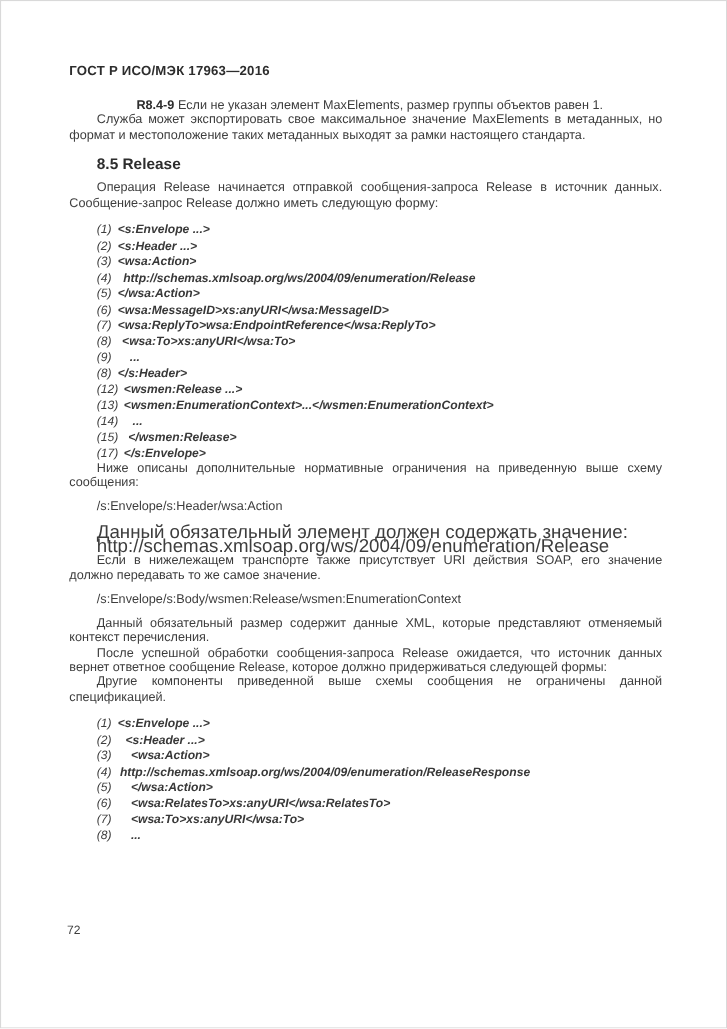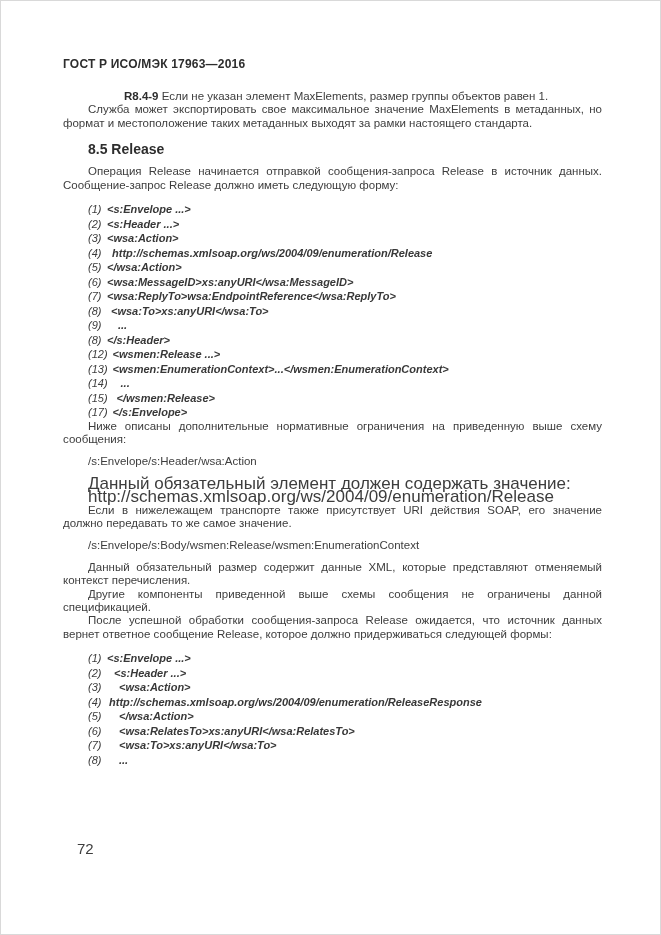--- a/index.html
+++ b/index.html
@@ -65,23 +65,23 @@
     text-align: right;
   }
   .path-line {
     margin: 9px 0 8px 25px;
     font-size: 11.5px;
     line-height: 13.4px;
   }
   .mt9  { margin-top: 9px; }
   .page-number {
     position: absolute;
-    left: 76px;
+    left: 60px;
     top: 839px;
-    font-size: 15px;
+    font-size: 11px;
     color: #3d3d3d;
   }
 </style>
 </head>
 <body>
 
 <div class="page">
 
   <div class="doc-header">ГОСТ Р ИСО/МЭК 17963—2016</div>
 
@@ -163,22 +163,22 @@
 
   <div class="path-line">/s:Envelope/s:Header/wsa:Action</div>
 
   <p class="line">Данный обязательный элемент должен содержать значение:</p>
   <p class="line">http://schemas.xmlsoap.org/ws/2004/09/enumeration/Release</p>
   <p class="para">Если в нижележащем транспорте также присутствует URI действия SOAP, его значение должно передавать то же самое значение.</p>
 
   <div class="path-line">/s:Envelope/s:Body/wsmen:Release/wsmen:EnumerationContext</div>
 
   <p class="para">Данный обязательный размер содержит данные XML, которые представляют отменяемый контекст перечисления.</p>
+  <p class="para">После успешной обработки сообщения-запроса Release ожидается, что источник данных вернет ответное сообщение Release, которое должно придерживаться следующей формы:</p>
   <p class="para">Другие компоненты приведенной выше схемы сообщения не ограничены данной спецификацией.</p>
-  <p class="para">После успешной обработки сообщения-запроса Release ожидается, что источник данных вернет ответное сообщение Release, которое должно придерживаться следующей формы:</p>
 
   <div class="code">
 
   <div class="code-line">
         <span class="code-num">(1)</span>
         <span class="code-text">&lt;s:Envelope ...&gt;</span>
       </div>
       <div class="code-line">
         <span class="code-num">(2)</span>
         <span class="code-text" style="padding-left: 7px;">&lt;s:Header ...&gt;</span>

